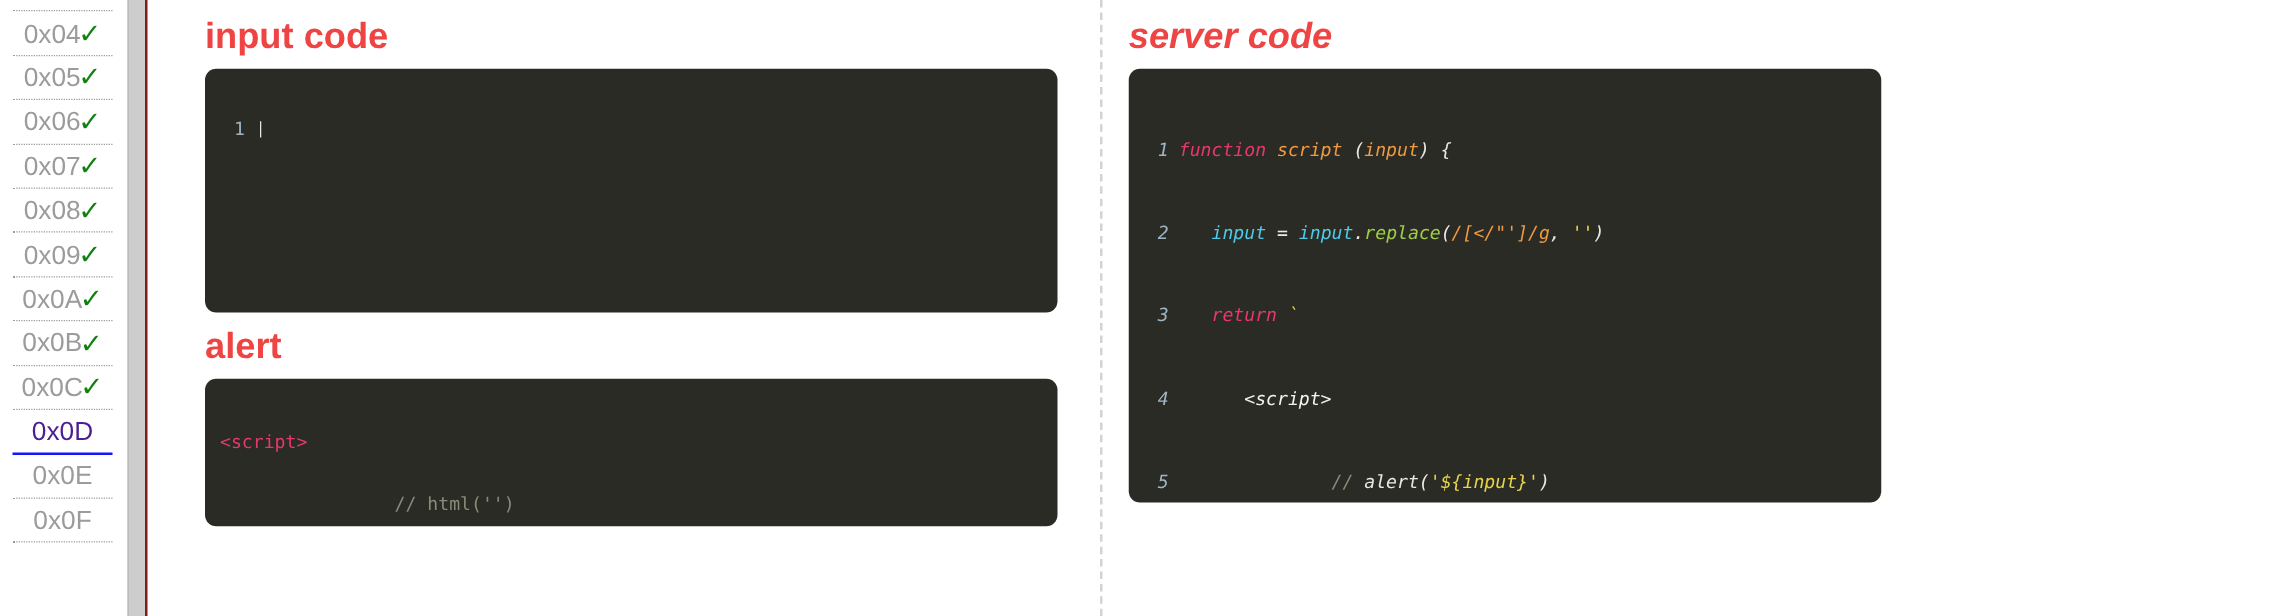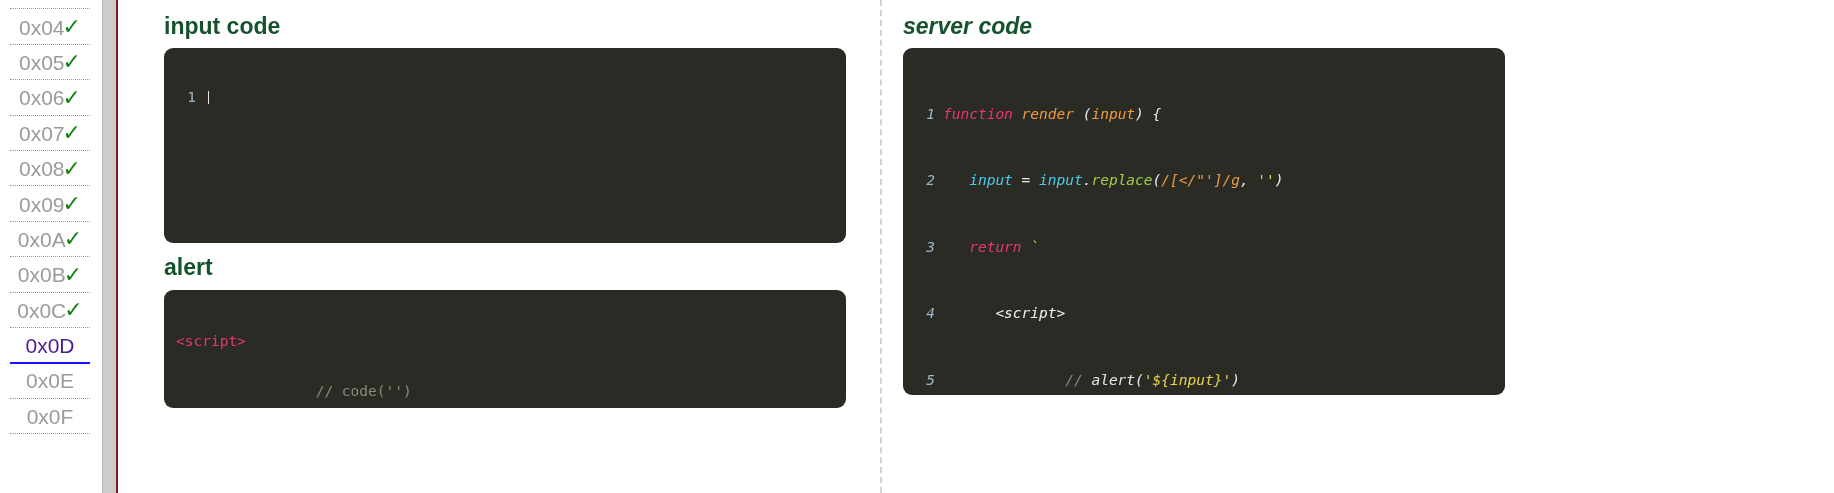--- a/index.html
+++ b/index.html
@@ -77,23 +77,23 @@
   }
 
   
   .main {
     position: relative;
     flex: 1 1 auto;
     height: 493px;
   }
 
   .panel-heading {
-    font-size: 23px;
+    font-size: 29px;
     font-weight: bold;
-    color: #14532d;
+    color: #ef4444;
     margin: 0;
     line-height: 1.1;
   }
 
   .code-box {
     background: #2b2b26;
     border-radius: 9px;
     overflow: hidden;
     font-family: "DejaVu Sans Mono", monospace;
     font-size: 14.5px;
@@ -269,35 +269,35 @@
       <h2 class="panel-heading">input code</h2>
 
       <div class="code-box" id="input-code-box">
         <span class="code-line"><span class="ln">1</span><span class="k-plain"></span><span class="cursor"></span></span>
       </div>
 
       <h2 class="panel-heading" id="html-heading">alert</h2>
 
       <div class="code-box" id="html-code-box">
         <span class="code-line"><span class="k-htag">&lt;script&gt;</span></span>
-        <span class="code-line"><span class="k-comment">                // code('')</span></span>
+        <span class="code-line"><span class="k-comment">                // html('')</span></span>
         
       </div>
 
     </div>
 
     <div class="divider"></div>
 
     <div class="col-server">
 
       <h2 class="panel-heading">server code</h2>
 
       <div class="code-box" id="server-code-box">
 
-        <span class="code-line"><span class="ln">1</span><span class="k-kw">function</span><span class="k-punct"> </span><span class="k-fn">render</span><span class="k-punct"> </span><span class="k-punct">(</span><span class="k-param">input</span><span class="k-punct">)</span><span class="k-punct"> </span><span class="k-punct">{</span></span>
+        <span class="code-line"><span class="ln">1</span><span class="k-kw">function</span><span class="k-punct"> </span><span class="k-fn">script</span><span class="k-punct"> </span><span class="k-punct">(</span><span class="k-param">input</span><span class="k-punct">)</span><span class="k-punct"> </span><span class="k-punct">{</span></span>
 
         <span class="code-line"><span class="ln">2</span><span class="k-punct">   </span><span class="k-var">input</span><span class="k-punct"> = </span><span class="k-var">input</span><span class="k-punct">.</span><span class="k-prop">replace</span><span class="k-punct">(</span><span class="k-regex">/[&lt;/"']/g</span><span class="k-punct">, </span><span class="k-str">''</span><span class="k-punct">)</span></span>
 
         <span class="code-line"><span class="ln">3</span><span class="k-punct">   </span><span class="k-kw">return</span><span class="k-str"> `</span></span>
 
         <span class="code-line"><span class="ln">4</span><span class="k-punct">      </span><span class="k-tag">&lt;script&gt;</span></span>
 
         <span class="code-line"><span class="ln">5</span><span class="k-punct">              </span><span class="k-comment">// </span><span class="k-plain">alert(</span><span class="k-str">'</span><span class="k-str">${input}</span><span class="k-str">'</span><span class="k-plain">)</span></span>
 
         

